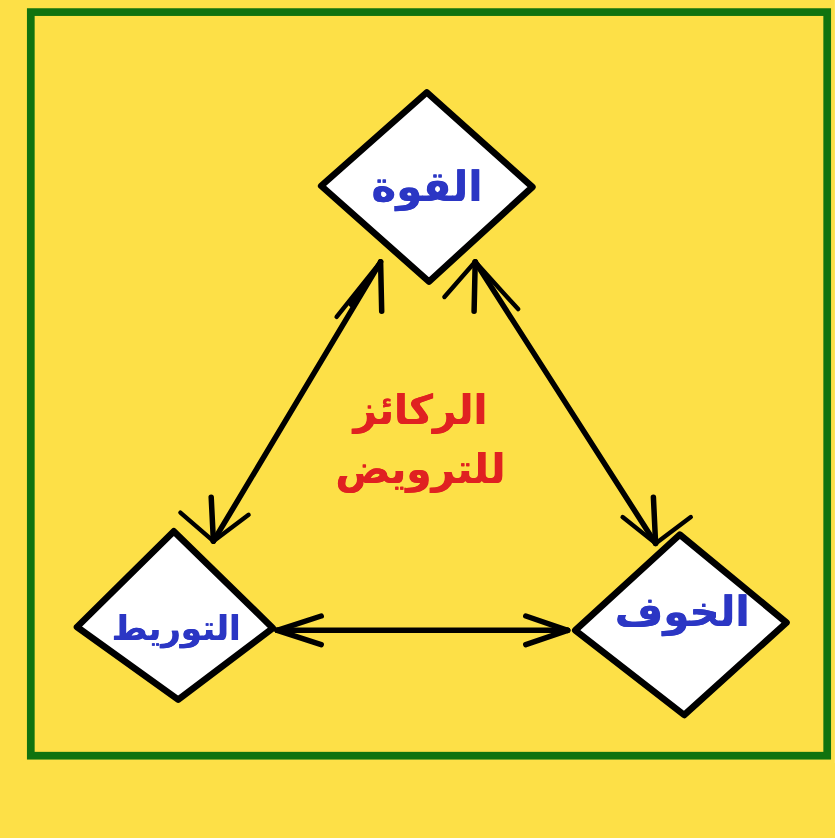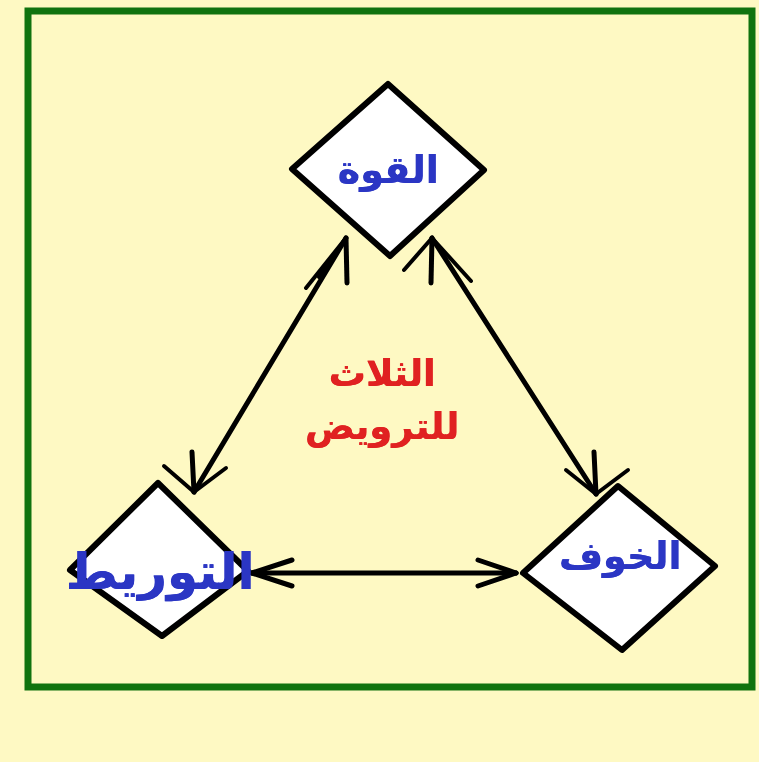--- a/index.html
+++ b/index.html
@@ -10,21 +10,21 @@
   body {
     width: 759px;
     height: 762px;
     font-family: "Liberation Sans", sans-serif;
     overflow: hidden;
   }
   #canvas {
     position: relative;
     width: 759px;
     height: 762px;
-    background: #fef9c3;
+    background: #fde047;
   }
   #diagram-svg {
     position: absolute;
     left: 0;
     top: 0;
     width: 759px;
     height: 762px;
   }
   .node-label {
     position: absolute;
@@ -40,21 +40,21 @@
   #label-power {
     left: 388px;
     top: 170px;
     transform: translate(-50%, -50%);
     font-size: 38px;
   }
   #label-entrapment {
     left: 160px;
     top: 572px;
     transform: translate(-50%, -50%);
-    font-size: 50px;
+    font-size: 31px;
   }
   #label-fear {
     left: 620px;
     top: 556px;
     transform: translate(-50%, -50%);
     font-size: 38px;
   }
   #center-label {
     position: absolute;
     left: 382px;
@@ -127,17 +127,17 @@
 
   </svg>
 
   <div class="node-label" id="label-power">القوة</div>
 
   <div class="node-label" id="label-entrapment">التوريط</div>
 
   <div class="node-label" id="label-fear">الخوف</div>
 
   <div id="center-label">
-    <span class="cl-line">الثلاث</span>
+    <span class="cl-line">الركائز</span>
     <span class="cl-line spaced">للترويض</span>
   </div>
 
 </div>
 
 </body></html>

